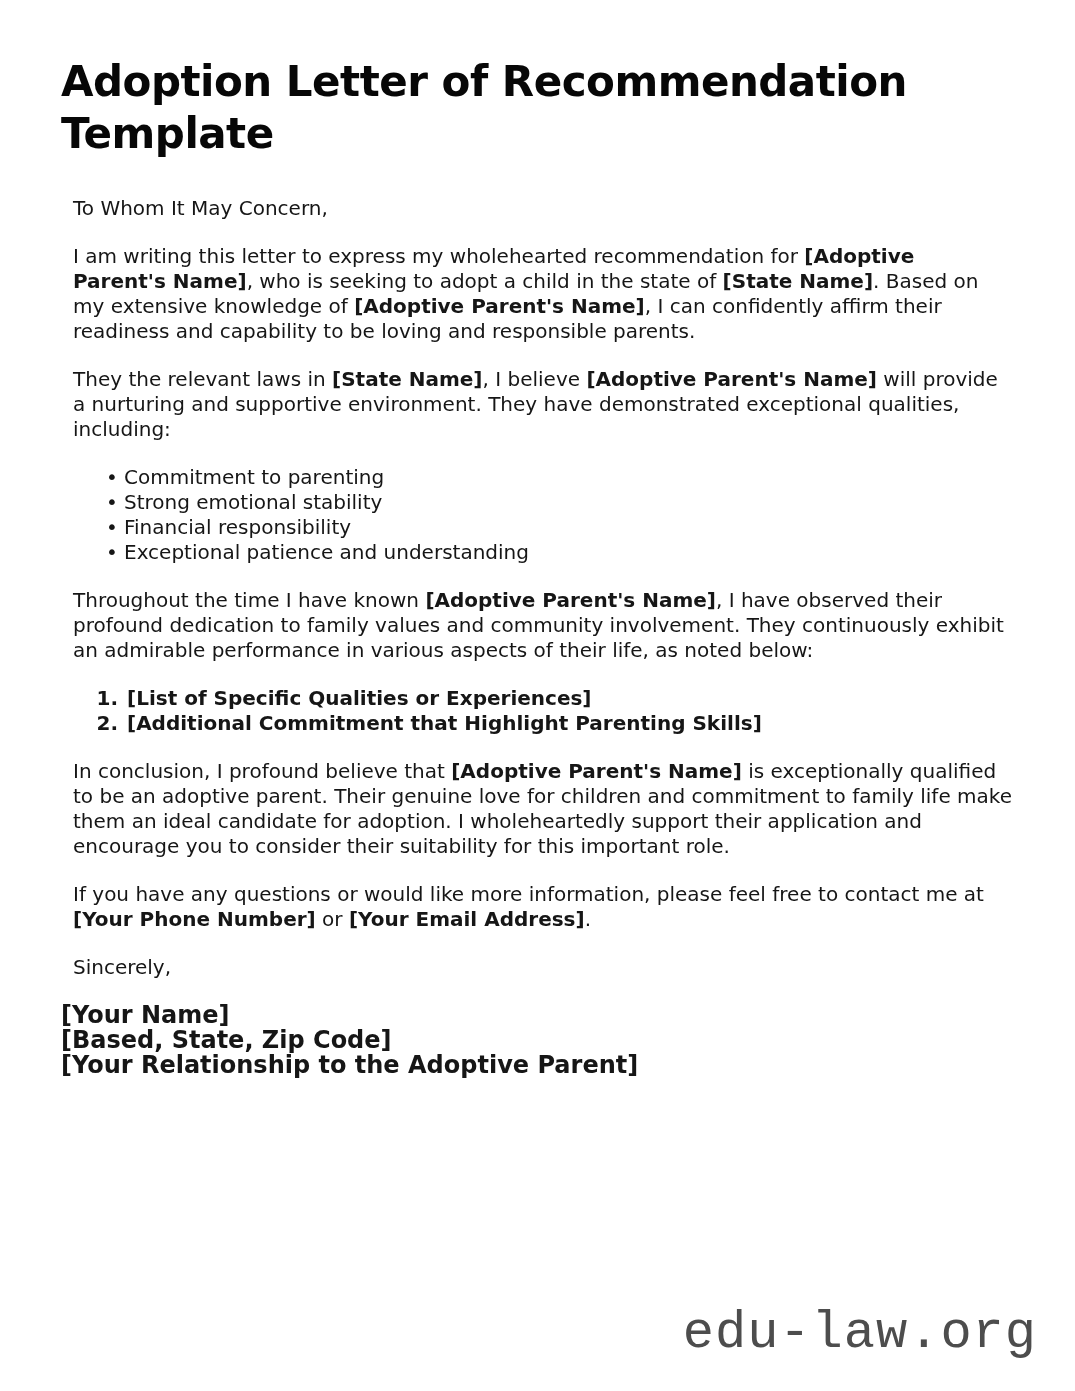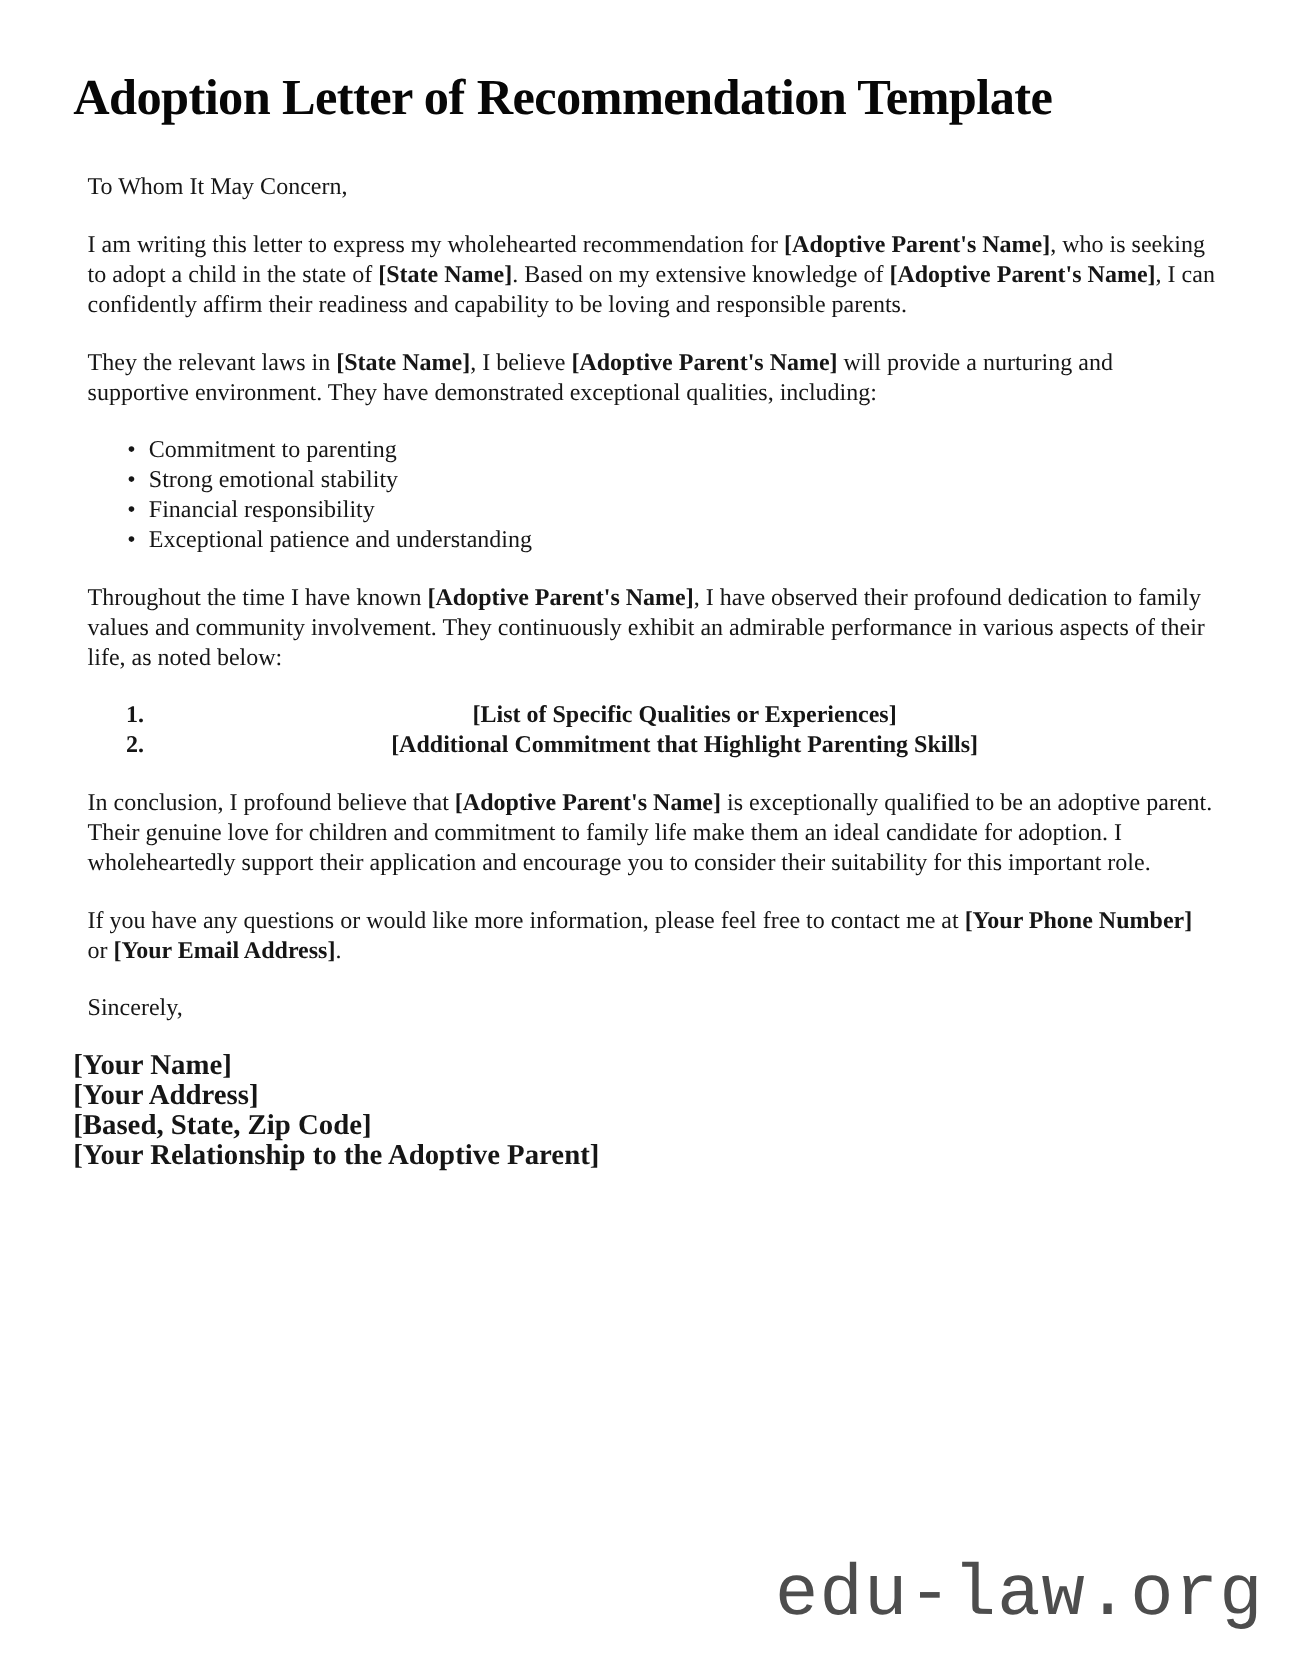--- a/index.html
+++ b/index.html
@@ -1,15 +1,15 @@
 <!DOCTYPE html>
 <html><head>
 <meta charset="utf-8">
 <style>
-  * { margin: 0; padding: 0; box-sizing: border-box; font-family: Liberation Serif, serif; }
+  * { margin: 0; padding: 0; box-sizing: border-box; }
   html, body { background: #ffffff; }
   .page {
     position: relative;
     width: 1075px;
     height: 1391px;
     margin: 0 auto;
     background: #ffffff;
     font-family: "DejaVu Sans", sans-serif;
     color: #161616;
     overflow: hidden;
@@ -28,32 +28,32 @@
   .content ol {
     font-size: 20px;
     line-height: 25px;
     margin: 0 0 23px 12px;
   }
   .b { font-weight: bold; }
   ul.qualities { list-style: none; padding-left: 31px; }
   ul.qualities li { position: relative; padding-left: 20px; }
   ul.qualities li::before { content: "\2022"; position: absolute; left: 2px; top: 0; }
   ol.experiences { padding-left: 52px; font-weight: bold; }
-  ol.experiences li { padding-left: 2px; text-align: center; }
+  ol.experiences li { padding-left: 2px; }
   .signature div {
     font-weight: bold;
     font-size: 24px;
     line-height: 25px;
   }
   .footer-brand {
     position: absolute;
-    right: 22px;
+    right: 38px;
     bottom: 31px;
     font-family: "Liberation Mono", monospace;
-    font-size: 60px;
+    font-size: 52px;
     line-height: 1;
     letter-spacing: 1px;
   }
 </style>
 </head>
 <body>
 
 <div class="page">
   <div class="content">
 
@@ -80,21 +80,20 @@
       </ol>
 
     <p><span>In conclusion, I profound believe that </span><span class="b">[Adoptive Parent's Name]</span><span> is exceptionally qualified to be an adoptive parent. Their genuine love for children and commitment to family life make them an ideal candidate for adoption. I wholeheartedly support their application and encourage you to consider their suitability for this important role.</span></p>
 
     <p><span>If you have any questions or would like more information, please feel free to contact me at </span><span class="b">[Your Phone Number]</span><span> or </span><span class="b">[Your Email Address]</span><span>.</span></p>
 
     <p>Sincerely,</p>
 
     <div class="signature">
         <div>[Your Name]</div>
-        <div>[Your Address]</div>
         <div>[Based, State, Zip Code]</div>
         <div>[Your Relationship to the Adoptive Parent]</div>
       </div>
 
   </div>
 
   <div class="footer-brand" style="color: rgb(77, 77, 77);">edu-law.org</div>
 </div>
 
 </body></html>

